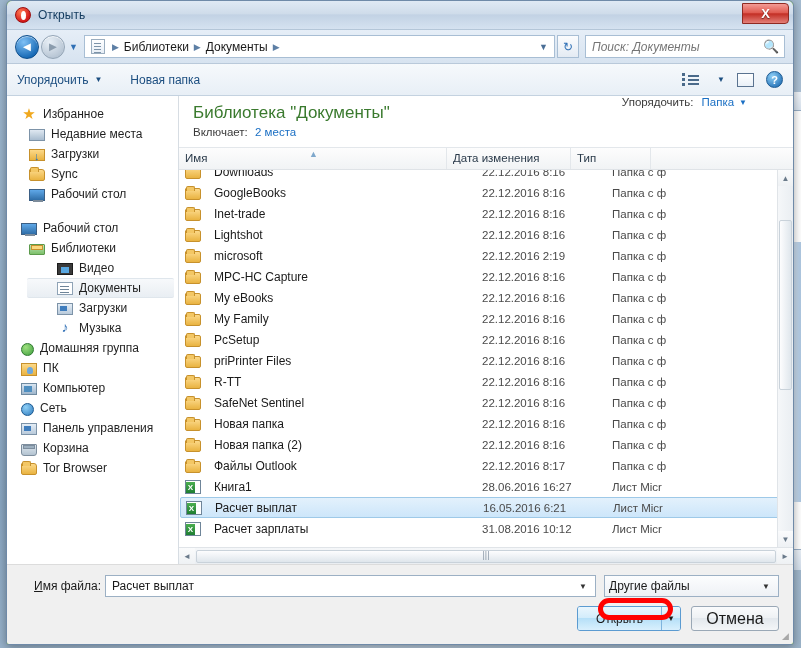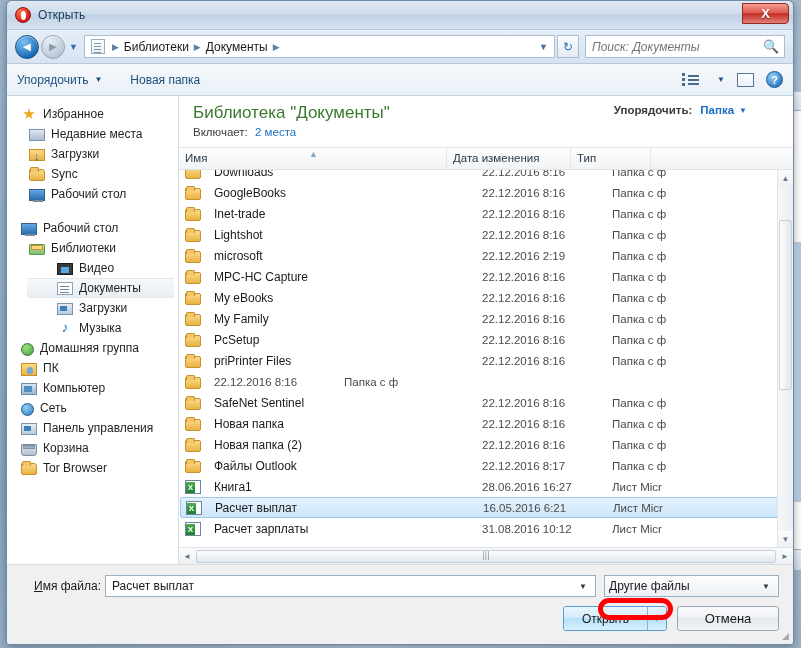--- a/index.html
+++ b/index.html
@@ -362,23 +362,23 @@
     border-bottom: 1px solid #e3e7eb;
     position: relative;
   }
   #lib-title {
     font-size: 17px; color: #3a7a2e;
     font-family: "Liberation Sans", sans-serif;
   }
   #lib-sub { font-size: 11.5px; color: #3a3a3a; margin-top: 3px; }
   #lib-sub-link { color: #1a6fc4; margin-left: 4px; }
   #lib-arrange {
-    position: absolute; right: 46px; top: 8px;
+    position: absolute; right: 46px; top: 0;
     font-size: 11.5px; color: #3a3a3a;
-    display: flex; align-items: center; font-weight: bold;
+    display: flex; align-items: center;
   }
   #lib-arrange-val { color: #1a6fc4; margin-left: 8px; }
   #lib-arrange-caret { color: #1a6fc4; font-size: 8px; margin-left: 5px; }
 
   #col-header {
     height: 22px; display: flex;
     background: linear-gradient(to bottom,#fdfdfd,#f1f3f5);
     border-bottom: 1px solid #dfe3e7;
     font-size: 11.5px; color: #2a3a4a;
     position: relative;
@@ -503,25 +503,25 @@
     display: flex; align-items: center; justify-content: center;
     font-size: 12px; color: #1a1a1a;
   }
   #btn-open-arrow {
     width: 19px; border-left: 1px solid #7fb4dd;
     background: linear-gradient(to bottom,#eaf6fd 0%,#d2ecfb 48%,#b6e0f8 50%,#d9f0fd 100%);
     display: flex; align-items: center; justify-content: center;
     font-size: 8px; color: #1a1a1a;
   }
   #btn-cancel {
-    width: 102px; height: 25px; margin-left: 10px;
+    width: 88px; height: 25px; margin-left: 10px;
     background: linear-gradient(to bottom,#fafbfc 0%,#eef1f4 48%,#e3e8ed 50%,#f4f6f8 100%);
     border: 1px solid #9aa8b6; border-radius: 3px;
     display: flex; align-items: center; justify-content: center;
-    font-size: 13px; color: #1a1a1a;
+    font-size: 16px; color: #1a1a1a;
   }
   #annot-oval {
     position: absolute;
     left: 598px; top: 598px;
     width: 75px; height: 22px;
     border: 5px solid #ff0000;
     border-radius: 14px;
     pointer-events: none;
   }
   #resize-grip {
@@ -875,20 +875,21 @@
               <span class="f-type">Папка с ф</span>
             </div>
             <div class="frow">
               <span class="f-icon fic-folder"></span>
               <span class="f-name">priPrinter Files</span>
               <span class="f-date">22.12.2016 8:16</span>
               <span class="f-type">Папка с ф</span>
             </div>
             <div class="frow">
               <span class="f-icon fic-folder"></span>
+              <span class="f-name">R-TT</span>
               <span class="f-date">22.12.2016 8:16</span>
               <span class="f-type">Папка с ф</span>
             </div>
             <div class="frow">
               <span class="f-icon fic-folder"></span>
               <span class="f-name">SafeNet Sentinel</span>
               <span class="f-date">22.12.2016 8:16</span>
               <span class="f-type">Папка с ф</span>
             </div>
             <div class="frow">

